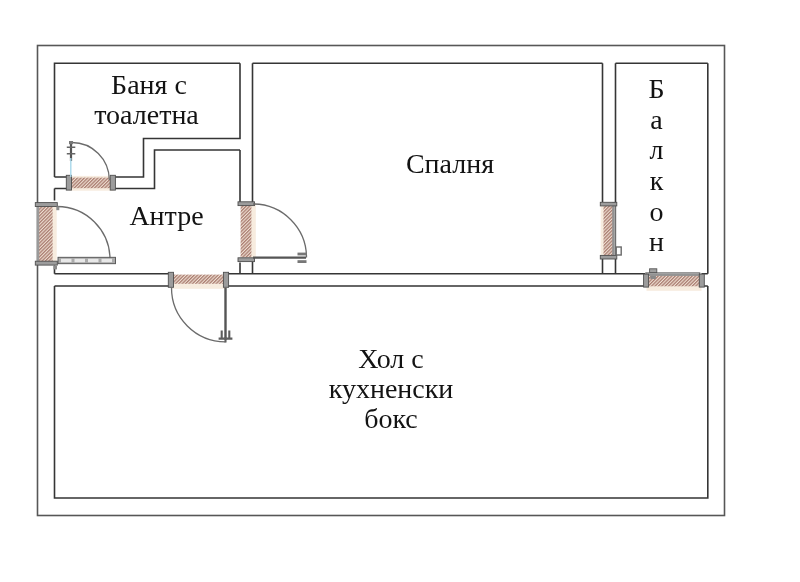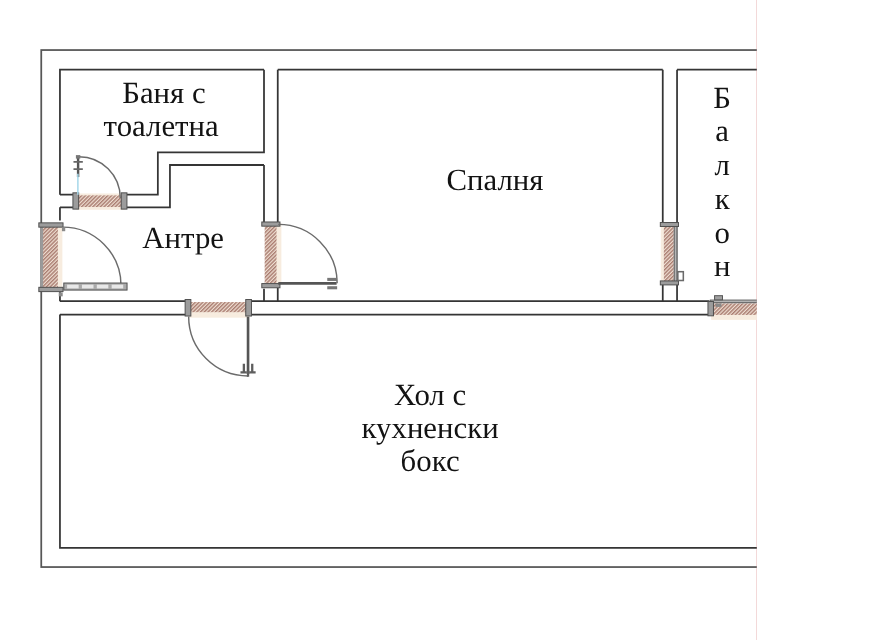--- a/index.html
+++ b/index.html
@@ -1,16 +1,16 @@
 <!DOCTYPE html>
 <html><head>
 <meta charset="utf-8">
 <style>
   html,body{margin:0;padding:0;background:#ffffff;}
-  #wrap{position:relative;width:688px;height:582px;background:#b91c1c;overflow:hidden;}
+  #wrap{position:relative;width:800px;height:582px;background:#0ea5e9;overflow:hidden;}
   svg{display:block;}
   text{font-family:"Liberation Serif",serif;fill:#131313;}
 </style>
 </head>
 <body>
 <div id="wrap">
 <svg width="800" height="582" viewBox="0 0 800 582">
   <defs>
     <pattern id="hat" width="2.4" height="2.4" patternUnits="userSpaceOnUse" patternTransform="rotate(-45)">
       <rect width="2.4" height="2.4" fill="#efdfd2"></rect>

